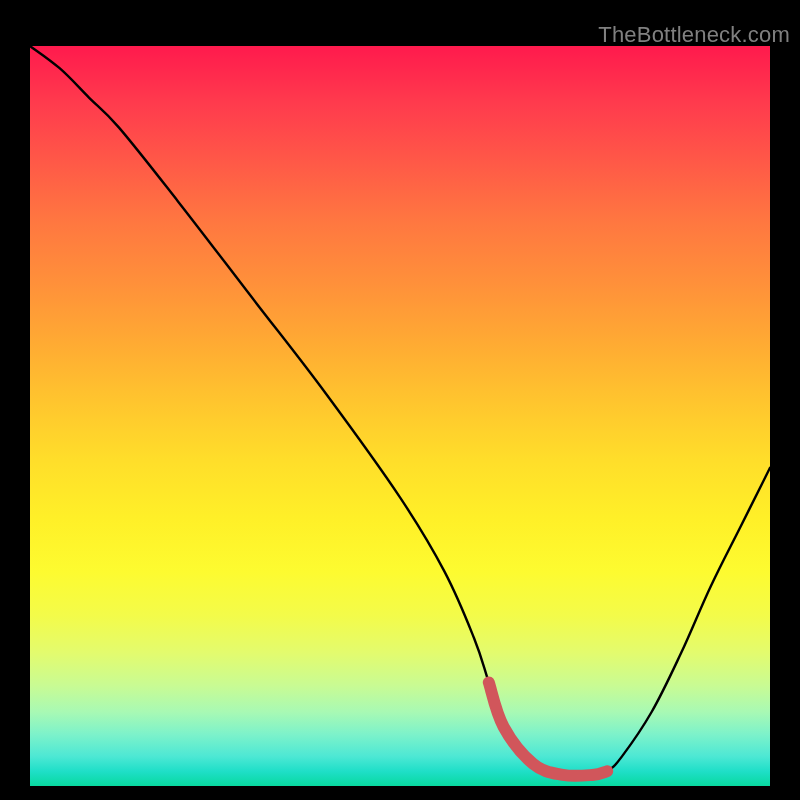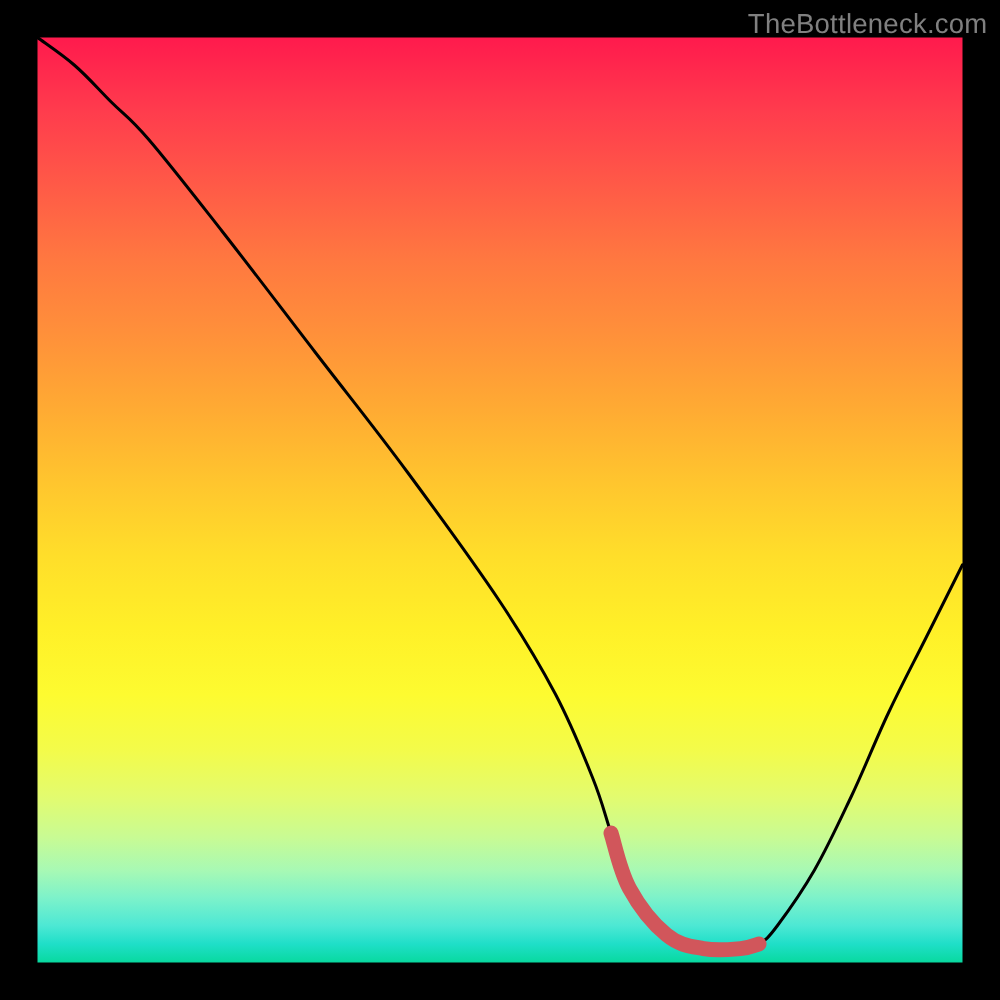--- a/index.html
+++ b/index.html
@@ -9,20 +9,21 @@
     height: 800px;
     background: #000;
     overflow: hidden;
     font-family: Arial, Helvetica, sans-serif;
   }
   .chart-container {
     position: relative;
     width: 800px;
     height: 628px;
     background: #000;
+    margin-top: 16px;
   }
   .plot-area {
     position: absolute;
     left: 30px;
     top: 30px;
     width: 740px;
     height: 740px;
     background: linear-gradient(to bottom,
       #ff1a4d 0%,
       #ff3c4d 8%,

